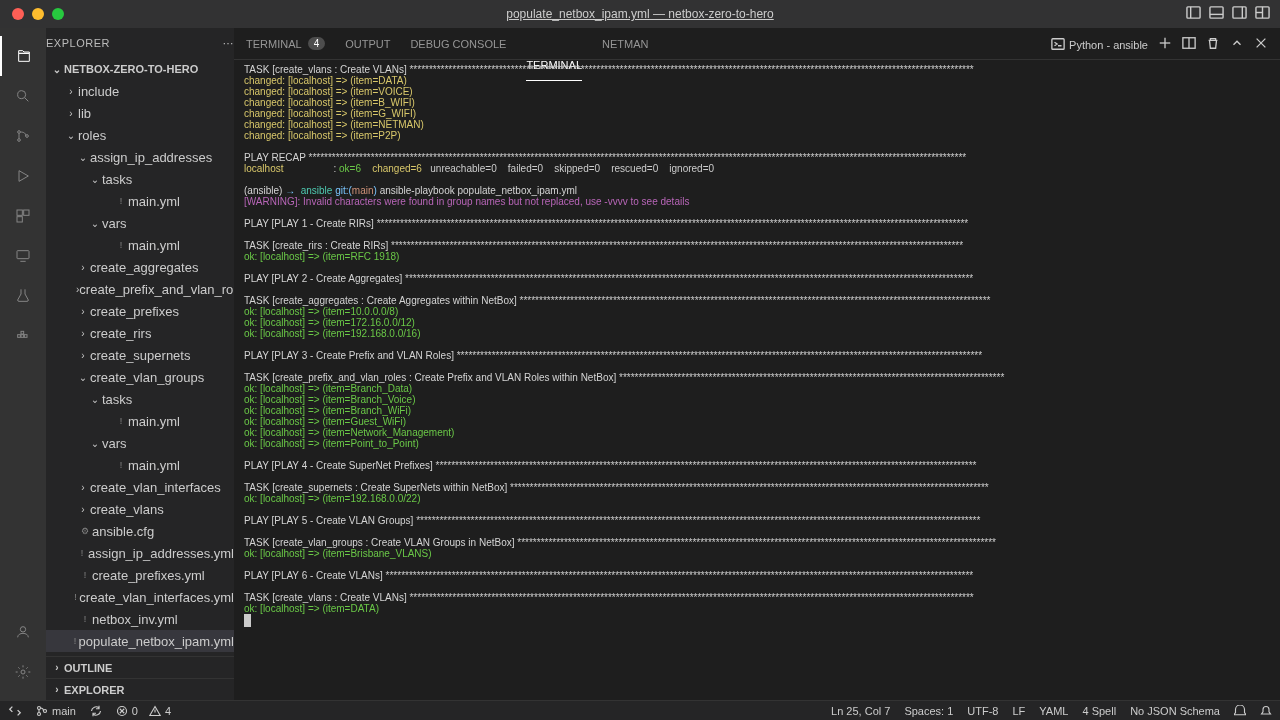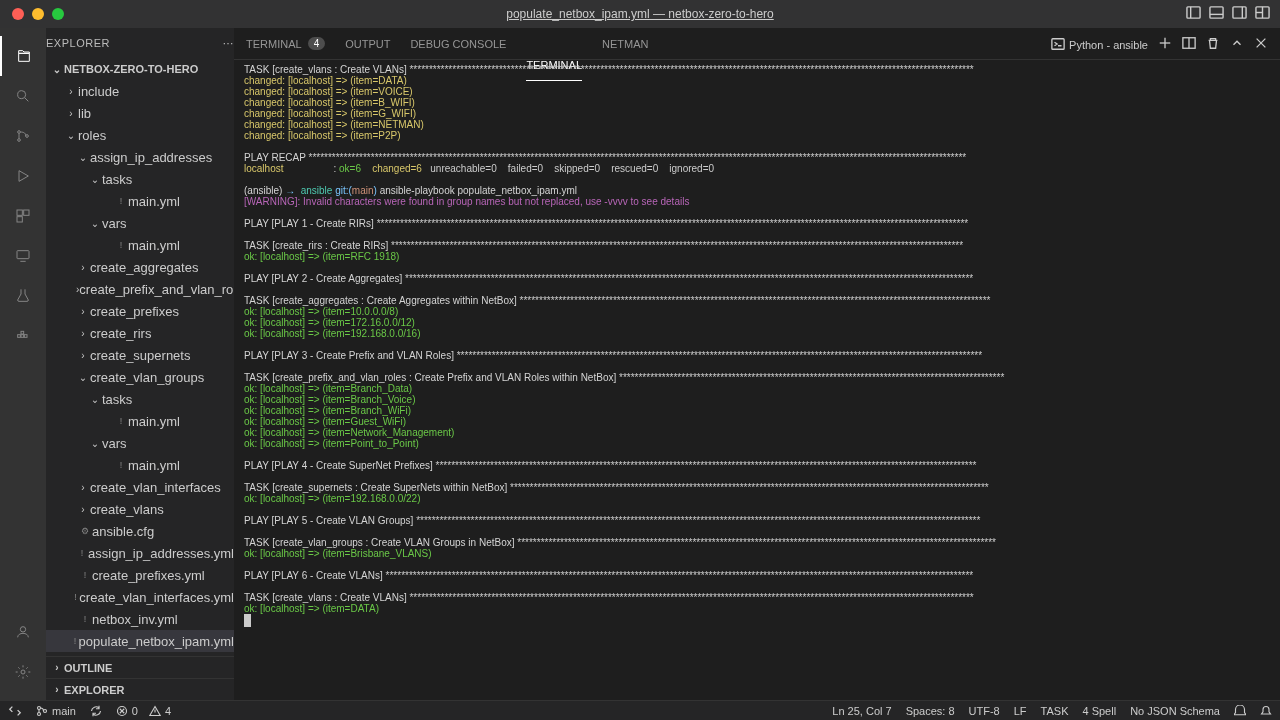--- a/index.html
+++ b/index.html
@@ -364,24 +364,24 @@
   <span class="sb-item"><svg viewBox="0 0 16 16" style="width:12px;height:12px">
         <circle cx="8" cy="8" r="6"></circle>
         <line x1="5" y1="5" x2="11" y2="11"></line>
         <line x1="11" y1="5" x2="5" y2="11"></line>
       </svg><span>0</span>&nbsp;<svg viewBox="0 0 16 16" style="width:12px;height:12px">
         <path d="M8 2l7 12H1z"></path>
         <line x1="8" y1="6" x2="8" y2="10"></line>
       </svg><span>4</span></span>
   <div class="right">
     <span class="sb-item">Ln 25, Col 7</span>
-    <span class="sb-item">Spaces: 8</span>
+    <span class="sb-item">Spaces: 1</span>
     <span class="sb-item">UTF-8</span>
     <span class="sb-item">LF</span>
-    <span class="sb-item">TASK</span>
+    <span class="sb-item">YAML</span>
     <span class="sb-item">4 Spell</span>
     <span class="sb-item">No JSON Schema</span>
     <span class="sb-item">
         <svg viewBox="0 0 16 16" style="width:12px;height:12px">
           <path d="M2 6a6 6 0 0112 0v4l2 3H0l2-3z"></path>
         </svg>
       </span>
     <span class="sb-item">
         <svg viewBox="0 0 16 16" style="width:12px;height:12px">
           <path d="M8 2a4 4 0 00-4 4v3l-2 3h12l-2-3V6a4 4 0 00-4-4z"></path>

